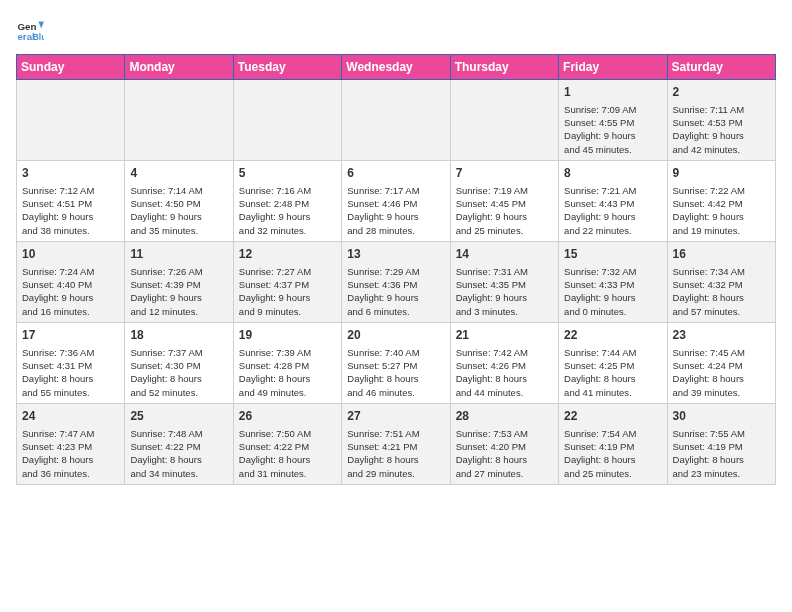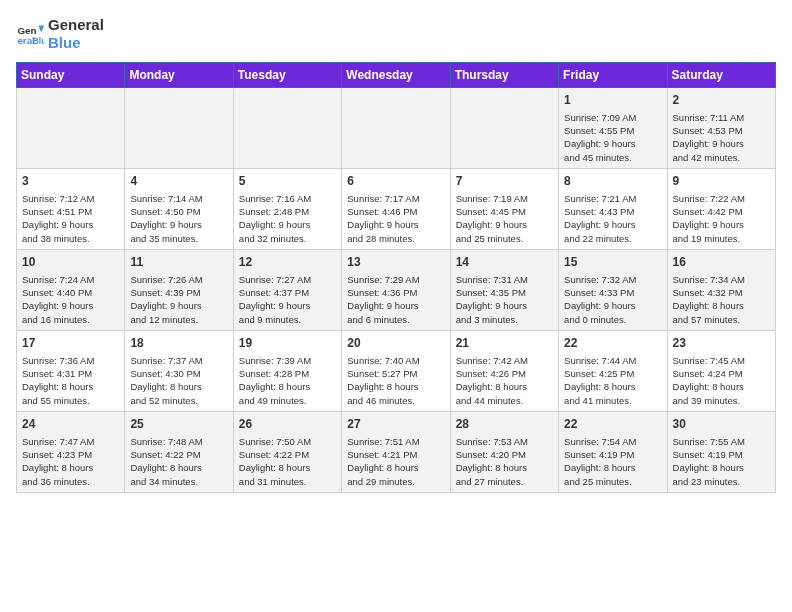--- a/index.html
+++ b/index.html
@@ -36,21 +36,21 @@
     .location {
       font-size: 14px;
       color: #555;
     }
     table {
       width: 100%;
       border-collapse: collapse;
       table-layout: fixed;
     }
     thead tr {
-      background-color: #6d28d9;
+      background-color: #ec4899;
     }
     thead th {
       color: #fff;
       font-size: 12px;
       font-weight: bold;
       padding: 5px 4px;
       text-align: left;
       border: 1px solid #3a62b0;
     }
     tbody tr {
@@ -84,24 +84,20 @@
 <body>
 
 <div class="header-area">
   <div class="logo">
     <svg class="logo-icon" viewBox="0 0 40 40">
       <text x="2" y="20" font-size="14" font-weight="bold" fill="#333">Gen</text>
       <text x="2" y="34" font-size="14" font-weight="bold" fill="#4a90d9">eral</text>
       <polygon points="32,8 40,8 36,18" fill="#4a90d9"></polygon>
       <text x="24" y="34" font-size="12" font-weight="bold" fill="#4a90d9">Blue</text>
     </svg>
-    <div style="line-height:1.2;">
-      <div style="font-size:15px;font-weight:bold;color:#333;">General</div>
-      <div style="font-size:15px;font-weight:bold;color:#4a90d9;">Blue</div>
-    </div>
   </div>
   <div class="title-area">
   </div>
 </div>
 
 <table>
   <thead>
     <tr>
     <th>Sunday</th>
         <th>Monday</th>

